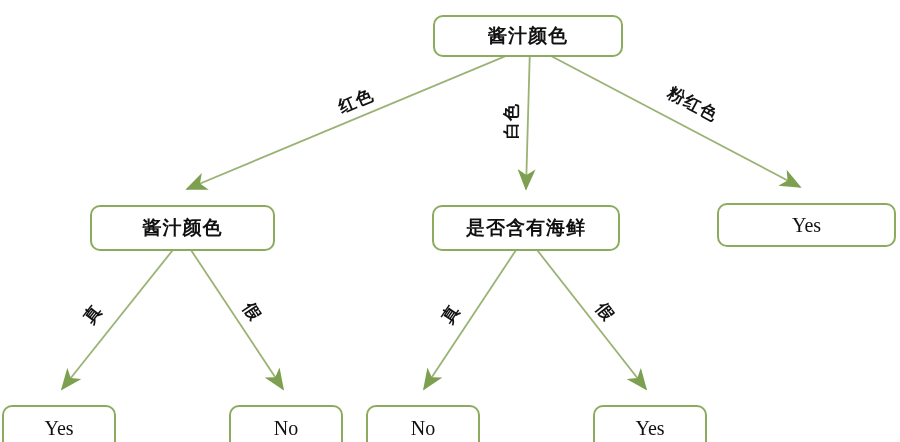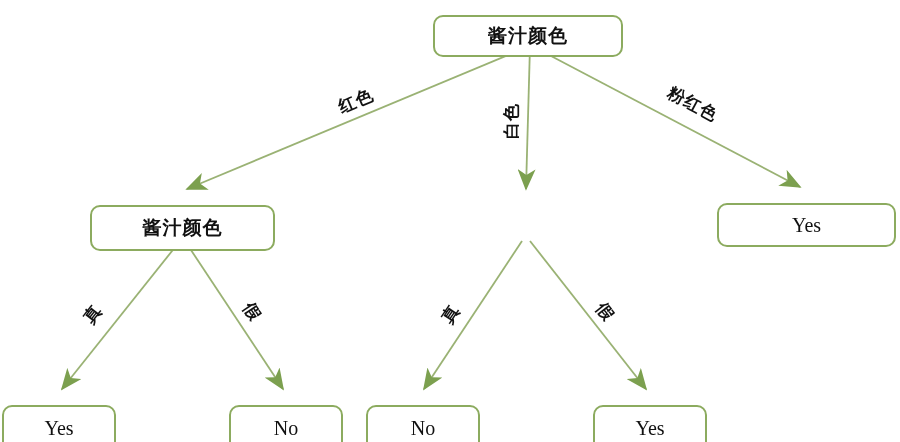--- a/index.html
+++ b/index.html
@@ -77,20 +77,21 @@
       <line x1="532" y1="46" x2="800" y2="187" marker-end="url(#arrow)"></line>
       <line x1="180" y1="241" x2="62" y2="389" marker-end="url(#arrow)"></line>
       <line x1="185" y1="241" x2="283" y2="389" marker-end="url(#arrow)"></line>
       <line x1="522" y1="241" x2="424" y2="389" marker-end="url(#arrow)"></line>
       <line x1="530" y1="241" x2="646" y2="389" marker-end="url(#arrow)"></line>
     </g>
   </svg>
 
   <div class="node zh node-root">酱汁颜色</div>
   <div class="node zh node-meat">酱汁颜色</div>
+  <div class="node zh node-seafood">是否含有海鲜</div>
   <div class="node node-pink">Yes</div>
   <div class="node node-leaf1">Yes</div>
   <div class="node node-leaf2">No</div>
   <div class="node node-leaf3">No</div>
   <div class="node node-leaf4">Yes</div>
 
   <div class="edge-label el-red">红色</div>
   <div class="edge-label el-white">白色</div>
   <div class="edge-label el-pink">粉红色</div>
   <div class="edge-label el-true1">真</div>

